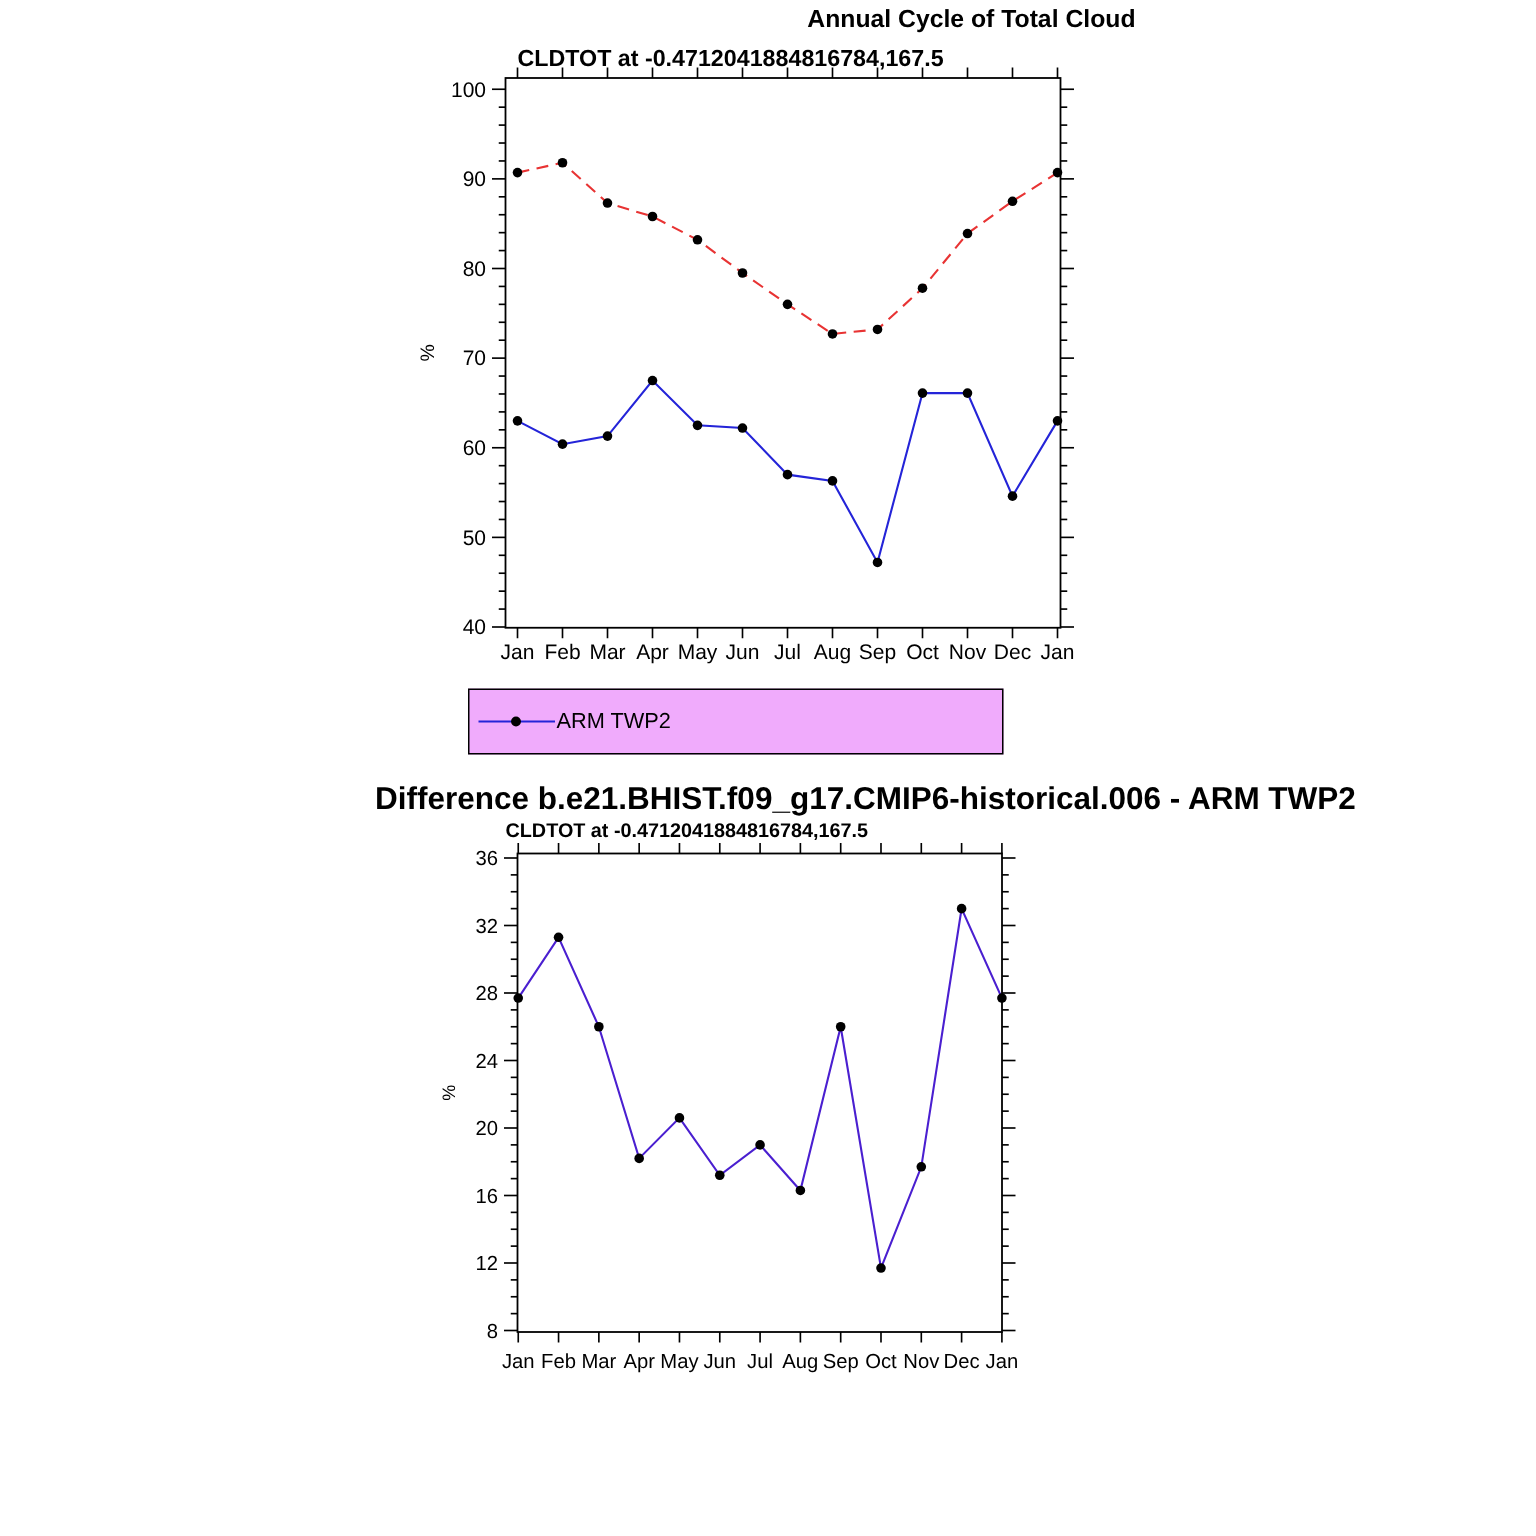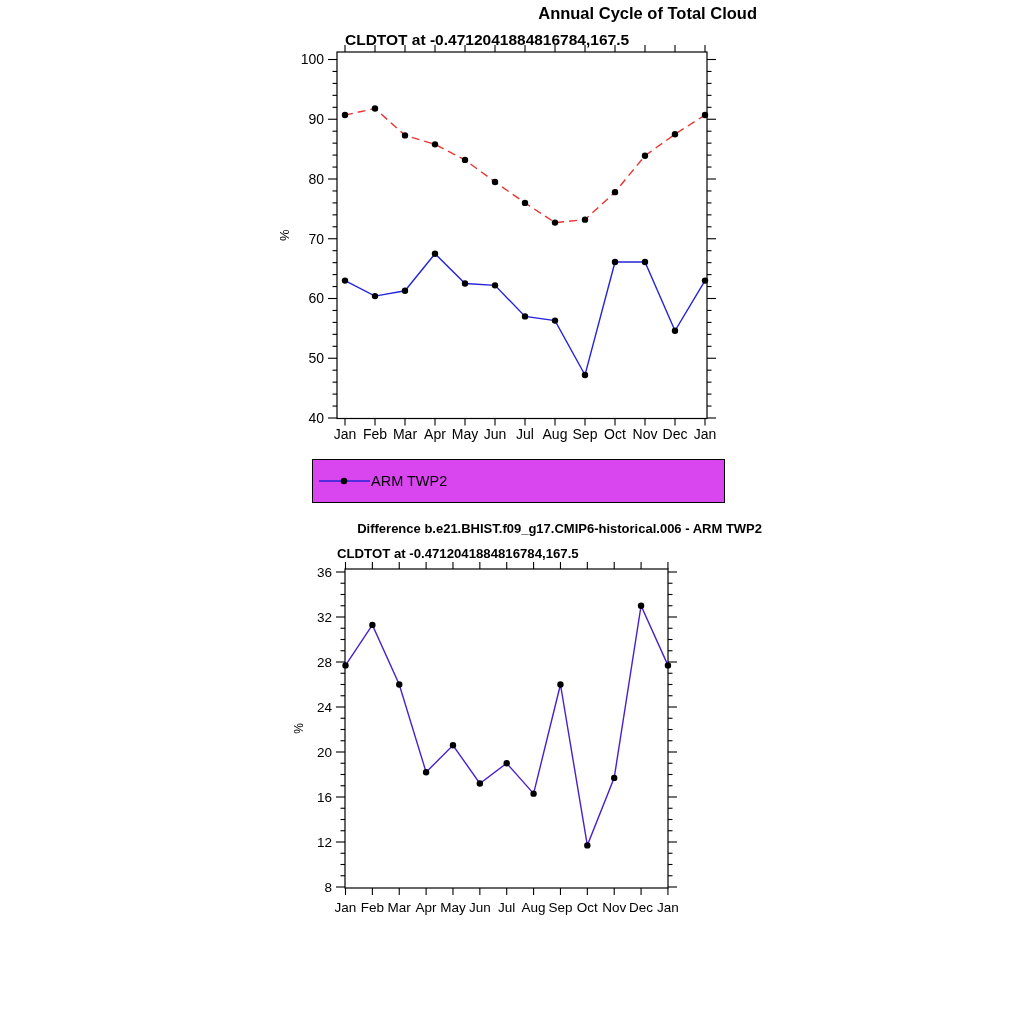--- a/index.html
+++ b/index.html
@@ -4,33 +4,33 @@
 <style>
   html,body{margin:0;padding:0;background:#fff;}
   #page{
     position:relative;width:1024px;height:1024px;background:#ffffff;overflow:hidden;
     font-family:"Liberation Sans",sans-serif;color:#000;
   }
   .chart-title{
     position:absolute;font-weight:bold;text-align:right;white-space:nowrap;
   }
   #title1{left:287px;top:4px;width:470px;font-size:16.5px;}
-  #title2{left:250px;top:521px;width:512px;font-size:13px;}
+  #title2{left:250px;top:521px;width:512px;font-size:21px;}
   .chart-subtitle{
     position:absolute;white-space:nowrap;font-weight:bold;
   }
   #subtitle1{left:345px;top:31px;font-size:15.5px;}
   #subtitle2{left:337px;top:546px;font-size:13.2px;}
   #plots{position:absolute;left:0;top:0;}
   #plots text{font-family:"Liberation Sans",sans-serif;fill:#000;}
   #legend{
-    position:absolute;left:312px;top:459px;width:413px;height:44px;
+    position:absolute;left:312px;top:459px;width:357px;height:44px;
     border:1.2px solid #000;box-sizing:border-box;
     display:flex;flex-direction:column;justify-content:center;
-    padding-left:5px;background:#d946ef;
+    padding-left:5px;background:#f0abfc;
   }
   .legend-row{display:flex;align-items:center;height:21px;}
   .legend-sample{flex:0 0 auto;display:block;}
   .legend-label{font-size:14.5px;white-space:nowrap;line-height:21px;}
 </style>
 </head>
 <body>
 
 <div id="page">
 

